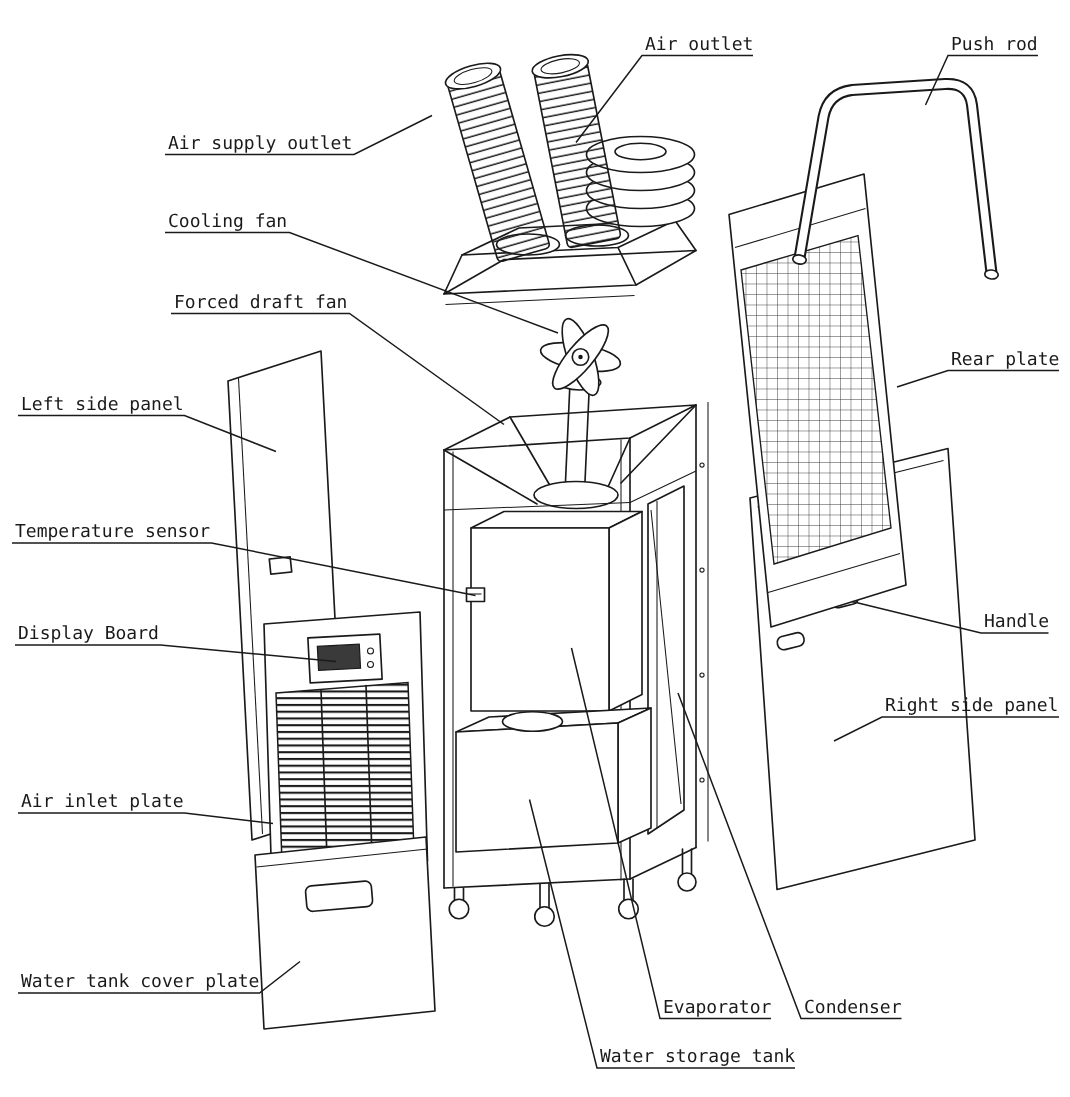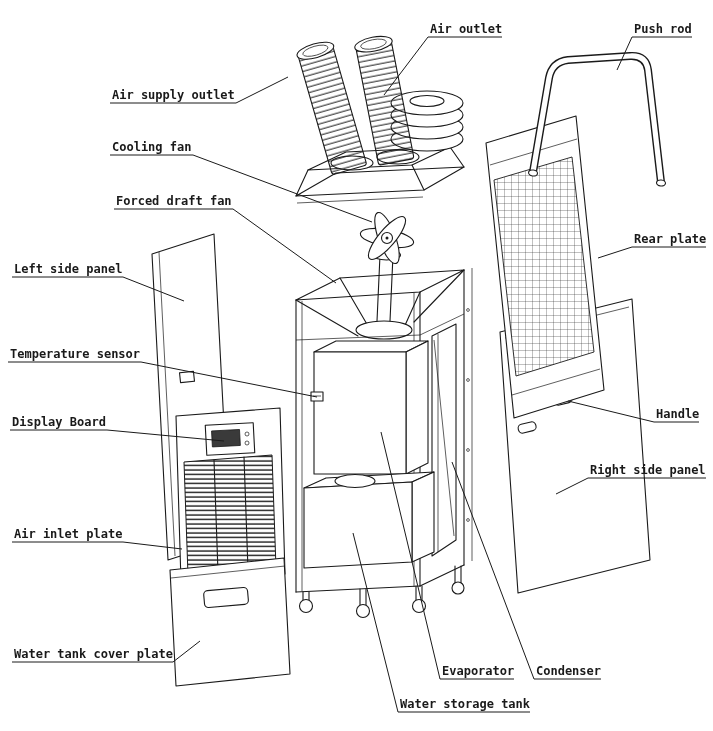--- a/index.html
+++ b/index.html
@@ -6,21 +6,20 @@
     margin: 0;
     padding: 0;
     background: #ffffff;
   }
   .canvas {
     position: relative;
     width: 713px;
     height: 731px;
     background: #ffffff;
     overflow: hidden;
-    font-weight: bold;
   }
   svg { display: block; }
   .ln   { fill: none; stroke: #1a1a1a; stroke-width: 1.1; stroke-linejoin: round; stroke-linecap: round; }
   .thin { fill: none; stroke: #1a1a1a; stroke-width: 0.7; stroke-linejoin: round; }
   .fw   { fill: #ffffff; stroke: #1a1a1a; stroke-width: 1.1; stroke-linejoin: round; }
   .leader { fill: none; stroke: #1a1a1a; stroke-width: 1; }
   .tube-out { fill: none; stroke: #1a1a1a; stroke-width: 8; stroke-linecap: round; stroke-linejoin: round; }
   .tube-in  { fill: none; stroke: #ffffff; stroke-width: 5.2; stroke-linecap: round; stroke-linejoin: round; }
   text.lbl {
     font-family: "DejaVu Sans Mono", "Liberation Mono", monospace;

